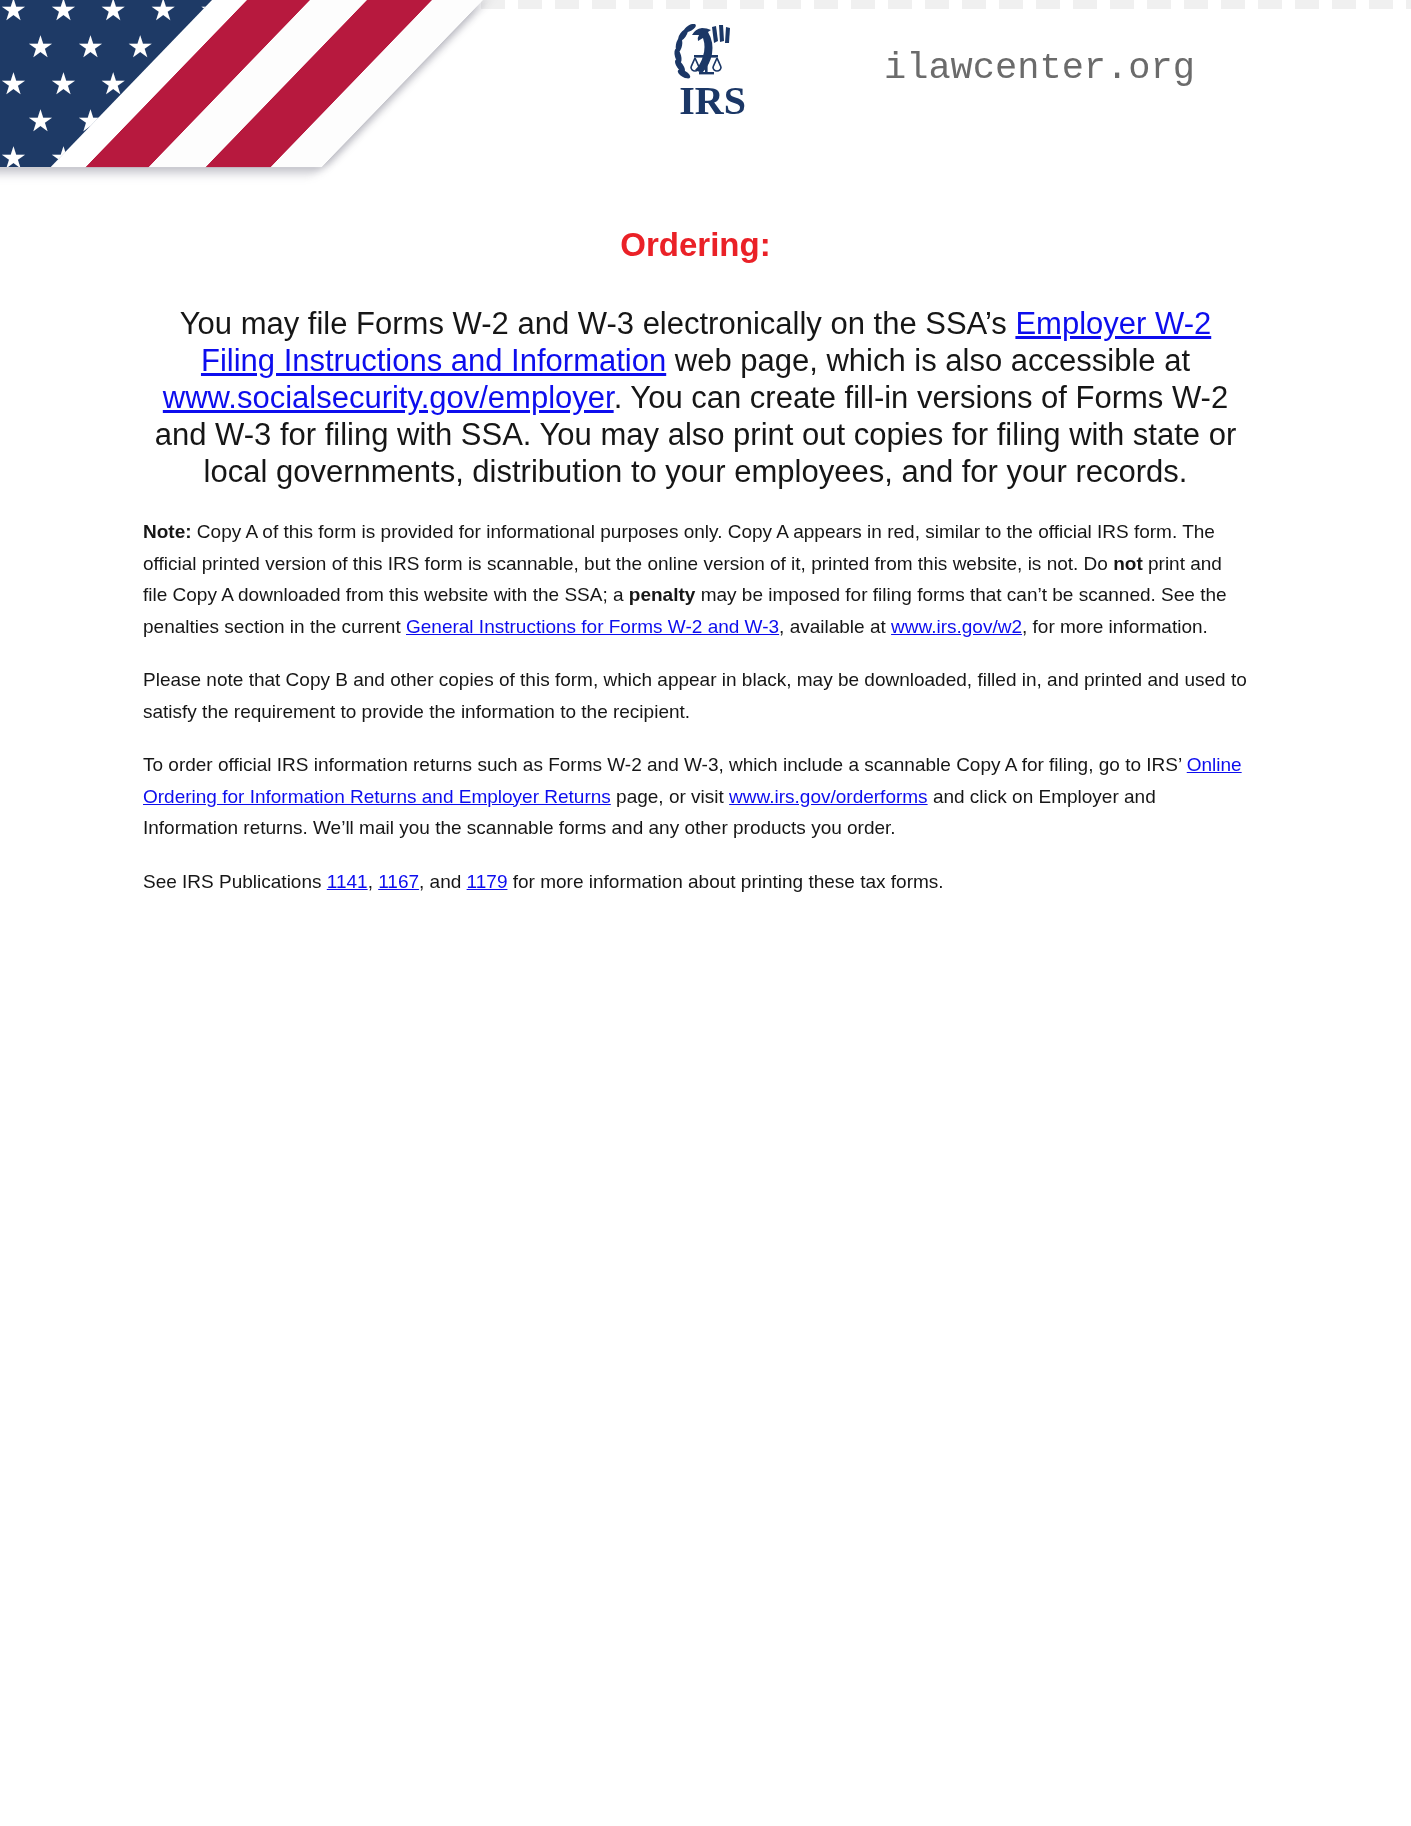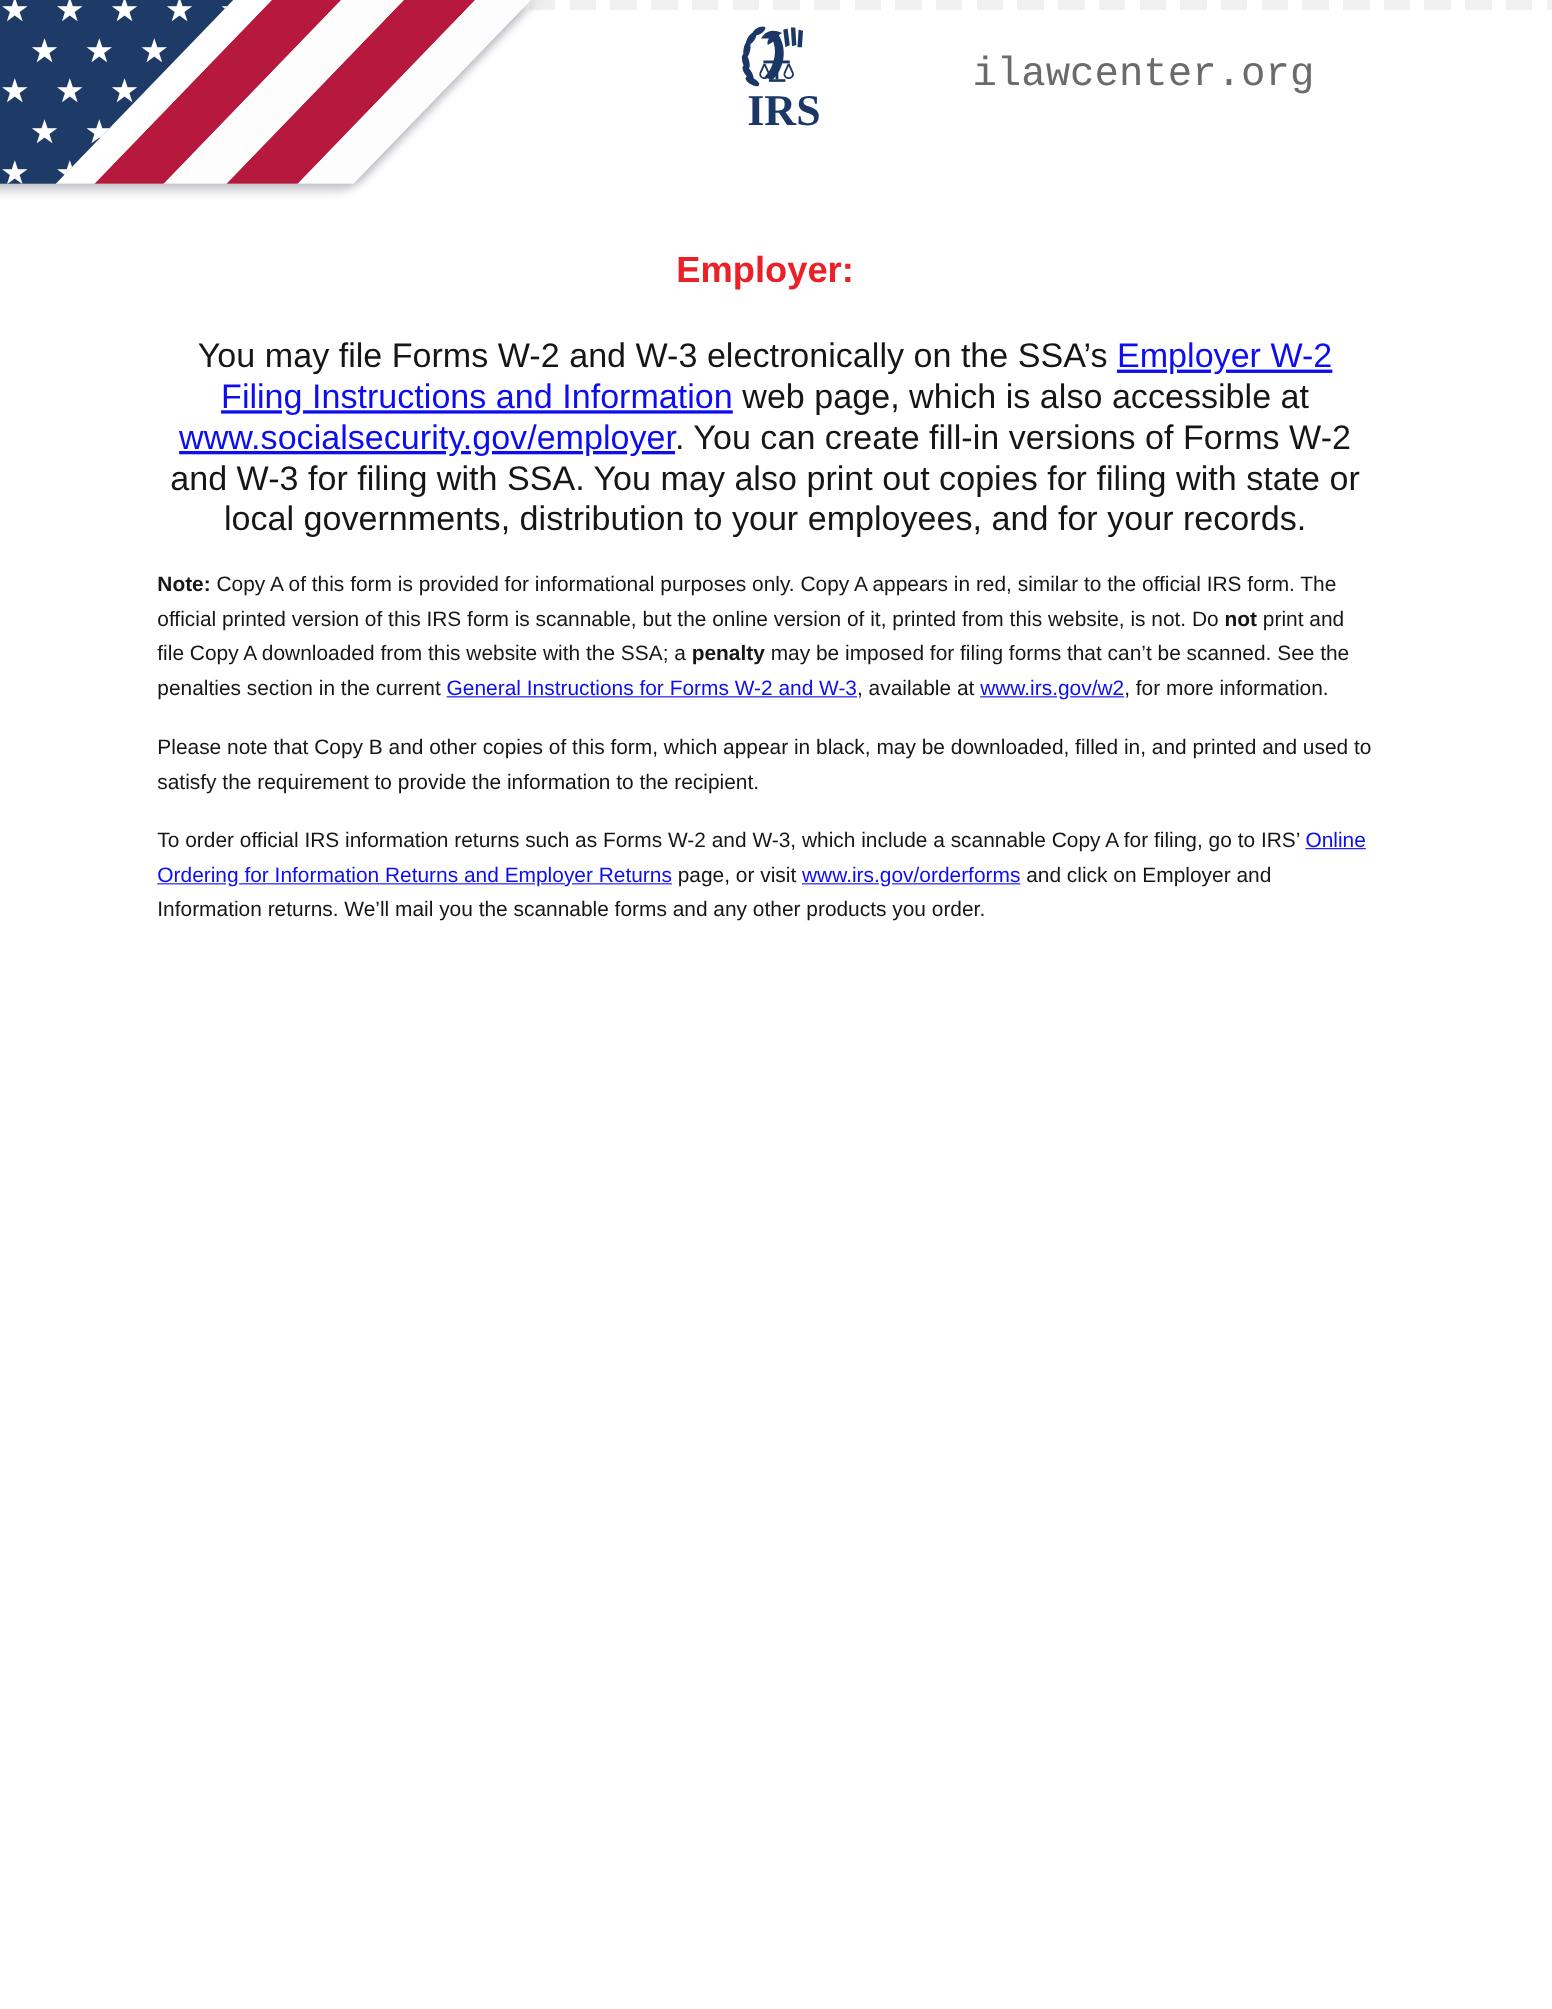--- a/index.html
+++ b/index.html
@@ -122,25 +122,26 @@
         <path d="M27 34 l-4 9 m4 -9 l4 9 m-8 0 a4 4 0 0 0 8 0"></path>
         <path d="M49 34 l-4 9 m4 -9 l4 9 m-8 0 a4 4 0 0 0 8 0"></path>
       </g>
     </svg>
     <div class="irs-wordmark">IRS</div>
   </div>
 
   <div class="site-name">ilawcenter.org</div>
 
   <div class="doc">
-    <h1>Employer:</h1>
+    <h1>Ordering:</h1>
 
     <p class="lead"><span>You may file Forms W-2 and W-3 electronically on the SSA’s </span><a class="lnk">Employer W-2 Filing Instructions and Information</a><span> web page, which is also accessible at </span><a class="lnk">www.socialsecurity.gov/employer</a><span>.  You can create fill-in versions of Forms W-2 and W-3 for filing with SSA. You may also print out copies for filing with state or local governments, distribution to your employees, and for your records.</span></p>
 
     <p><span class="b">Note:</span><span> Copy A of this form is provided for informational purposes only. Copy A appears in red, similar to the official IRS form. The official printed version of this IRS form is scannable, but the online version of it, printed from this website, is not. Do </span><span class="b">not</span><span> print and file Copy A downloaded from this website with the SSA; a </span><span class="b">penalty</span><span> may be imposed for filing forms that can’t be scanned. See the penalties section in the current </span><a class="lnk">General Instructions for Forms W-2 and W-3</a><span>, available at </span><a class="lnk">www.irs.gov/w2</a><span>, for more information.</span></p>
 
     <p><span>Please note that Copy B and other copies of this form, which appear in black, may be downloaded, filled in, and printed and used to satisfy the requirement to provide the information to the recipient.</span></p>
 
     <p><span>To order official IRS information returns such as Forms W-2 and W-3, which include a scannable Copy A for filing, go to IRS’ </span><a class="lnk">Online Ordering for Information Returns and Employer Returns</a><span> page, or visit </span><a class="lnk">www.irs.gov/orderforms</a><span> and click on Employer and Information returns. We’ll mail you the scannable forms and any other products you order.</span></p>
 
+    <p><span>See IRS Publications </span><a class="lnk">1141</a><span>, </span><a class="lnk">1167</a><span>, and </span><a class="lnk">1179</a><span> for more information about printing these tax forms.</span></p>
   </div>
 
 </div>
 
 </body></html>

